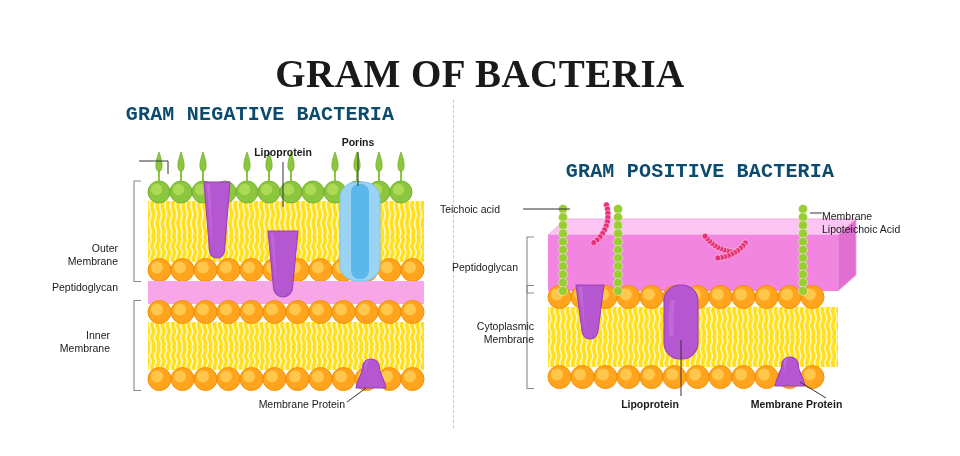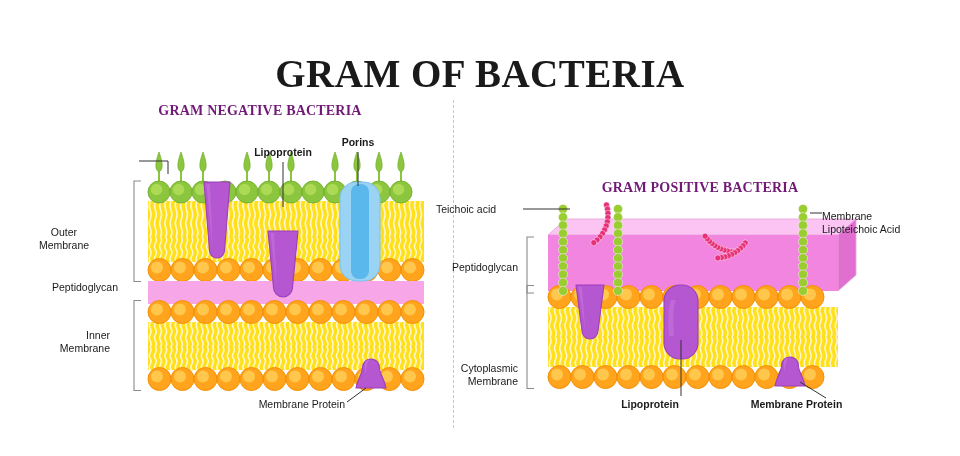--- a/index.html
+++ b/index.html
@@ -16,29 +16,29 @@
     text-align:center;
     font-family:"Liberation Serif", serif;
     font-weight:bold;
     font-size:39px;
     letter-spacing:0.5px;
     color:#1a1a1a;
     margin-top:15px;
   }
   .panel-title{
     position:absolute;
-    font-family:Liberation Serif, serif;
+    font-family:Liberation Mono, monospace;
     font-weight:bold;
-    font-size:14px;
+    font-size:20px;
     letter-spacing:0.2px;
-    color:#701a75;
+    color:#0c4a6e;
     white-space:nowrap;
   }
   #neg-title{left:95px;top:103px;width:330px;text-align:center;}
-  #pos-title{left:520px;top:180px;width:360px;text-align:center;}
+  #pos-title{left:520px;top:160px;width:360px;text-align:center;}
   .lbl{
     position:absolute;
     font-family:"Liberation Sans", sans-serif;
     font-size:10.5px;
     color:#1a1a1a;
     line-height:12.5px;
     white-space:pre-line;
   }
   .lbl.r{text-align:right;}
   .lbl.c{text-align:center;font-weight:bold;}
@@ -478,21 +478,21 @@
         <path d="M 141 300.5 L 134 300.5 L 134 390.5 L 141 390.5" fill="none" stroke="#8a8a8a" stroke-width="1.1" stroke-linejoin="miter"></path>
       </g>
       <path d="M 139 161 L 168 161 L 168 174" fill="none" stroke="#333333" stroke-width="1"></path>
       <path d="M 283 162 L 283 207" fill="none" stroke="#333333" stroke-width="1"></path>
       <path d="M 358 152 L 358 186" fill="none" stroke="#333333" stroke-width="1"></path>
       <path d="M 347 402 L 366 388" fill="none" stroke="#333333" stroke-width="1"></path>
     </svg>
 
   <div class="lbl c" style="left:228px;top:146px;width:110px;">Lipoprotein</div>
   <div class="lbl c" style="left:320px;top:136px;width:76px;">Porins</div>
-  <div class="lbl r" style="left:10px;top:226px;width:108px;text-align:center;">Outer
+  <div class="lbl r" style="left:10px;top:242px;width:108px;">Outer
 Membrane</div>
   <div class="lbl r" style="left:10px;top:281px;width:108px;">Peptidoglycan</div>
   <div class="lbl r" style="left:2px;top:329px;width:108px;">Inner
 Membrane</div>
   <div class="lbl r" style="left:190px;top:398px;width:155px;">Membrane Protein</div>
 
   <div class="panel-title" id="pos-title">GRAM POSITIVE BACTERIA</div>
 
   <svg id="svg-pos" width="960" height="456">
       <path d="M 548 235 L 566 219 L 856 219 L 838 235 Z" fill="#FBC4F2" stroke="#E9A6DE" stroke-width="0.9"></path>
@@ -770,22 +770,22 @@
       </g>
       <g>
         <path d="M 534 285.5 L 527 285.5 L 527 388.5 L 534 388.5" fill="none" stroke="#8a8a8a" stroke-width="1.1" stroke-linejoin="miter"></path>
       </g>
       <path d="M 523 209 L 570 209" fill="none" stroke="#333333" stroke-width="1"></path>
       <path d="M 810 213 L 822 213" fill="none" stroke="#333333" stroke-width="1"></path>
       <path d="M 681 340 L 681 396" fill="none" stroke="#333333" stroke-width="1"></path>
       <path d="M 800 382 L 826 398" fill="none" stroke="#333333" stroke-width="1"></path>
     </svg>
 
-  <div class="lbl r" style="left:412px;top:203px;width:108px;text-align:center;">Teichoic acid</div>
+  <div class="lbl r" style="left:392px;top:203px;width:108px;">Teichoic acid</div>
   <div class="lbl" style="left:822px;top:210px;width:140px;">Membrane
 Lipoteichoic Acid</div>
   <div class="lbl r" style="left:406px;top:261px;width:112px;">Peptidoglycan</div>
-  <div class="lbl r" style="left:406px;top:320px;width:112px;margin-top:42px;">Cytoplasmic
+  <div class="lbl r" style="left:422px;top:320px;width:112px;">Cytoplasmic
 Membrane</div>
   <div class="lbl c" style="left:590px;top:398px;width:120px;">Lipoprotein</div>
   <div class="lbl c" style="left:714px;top:398px;width:165px;">Membrane Protein</div>
 
 </div>
 
 </body></html>

